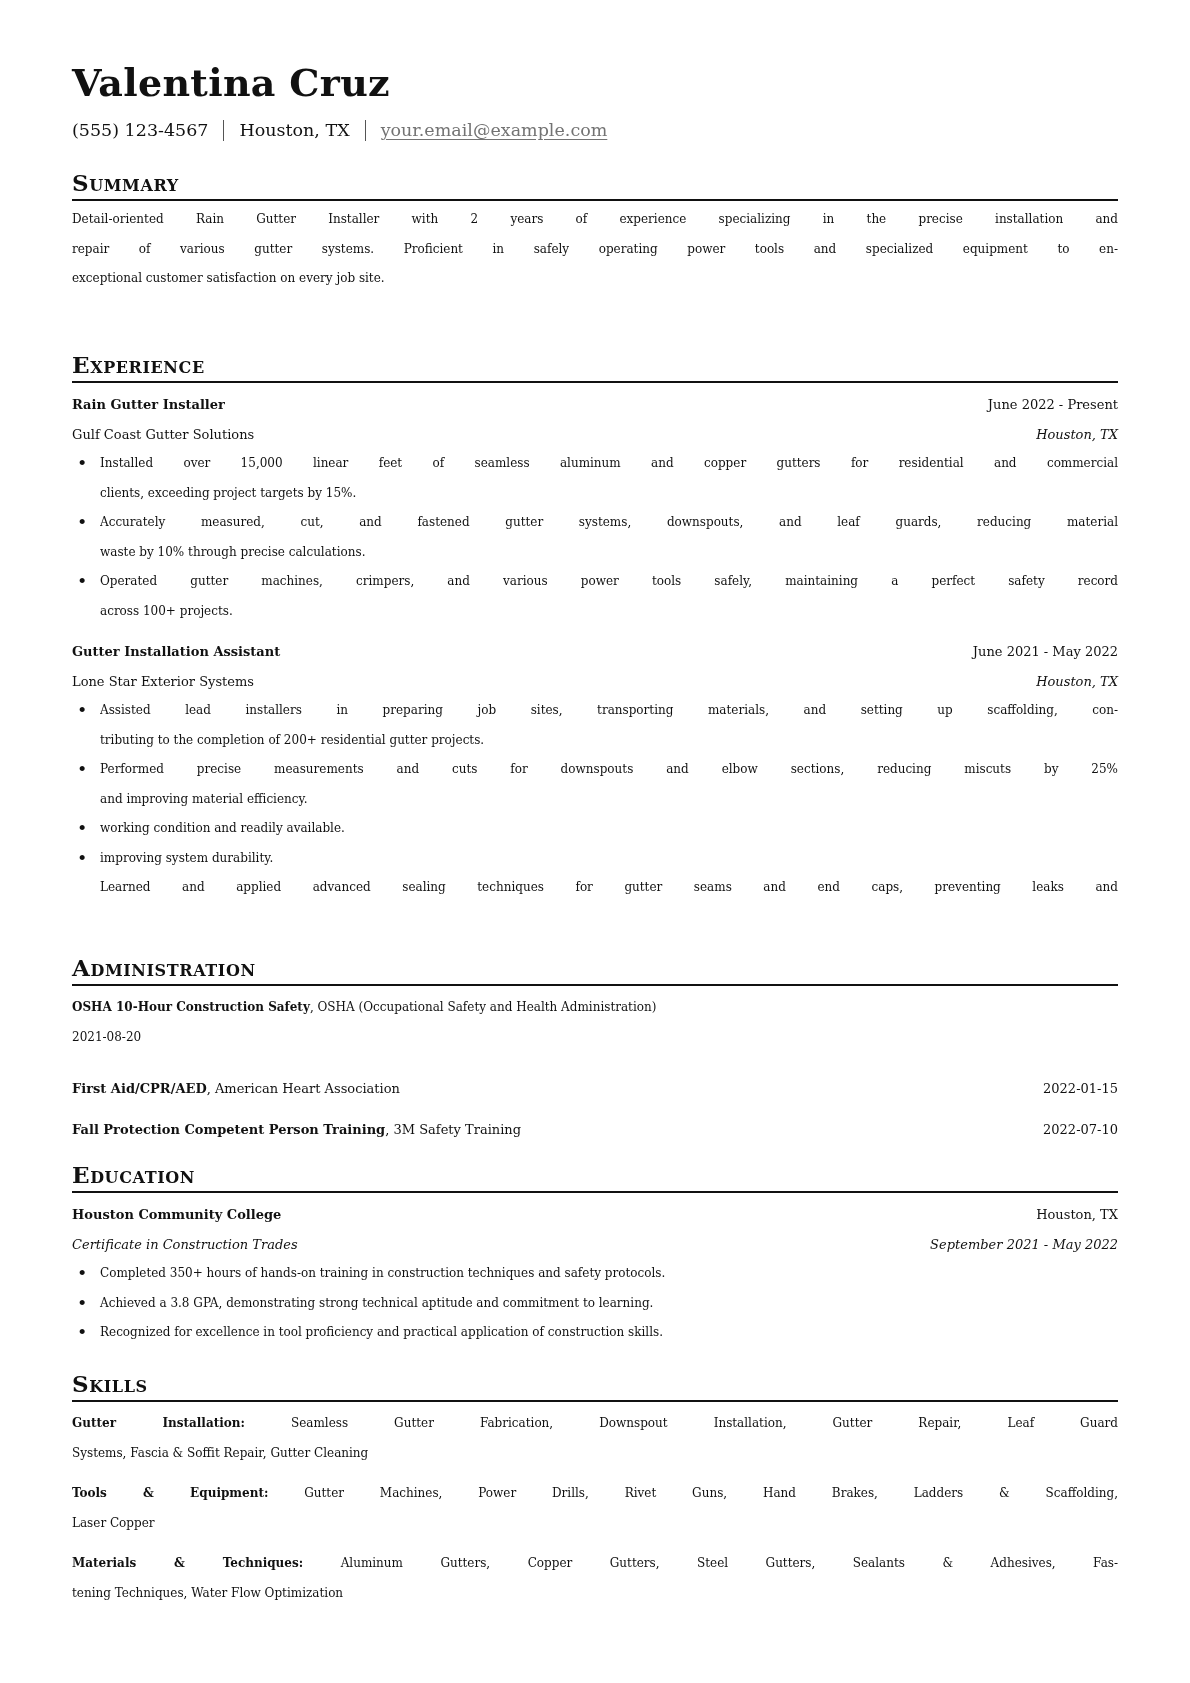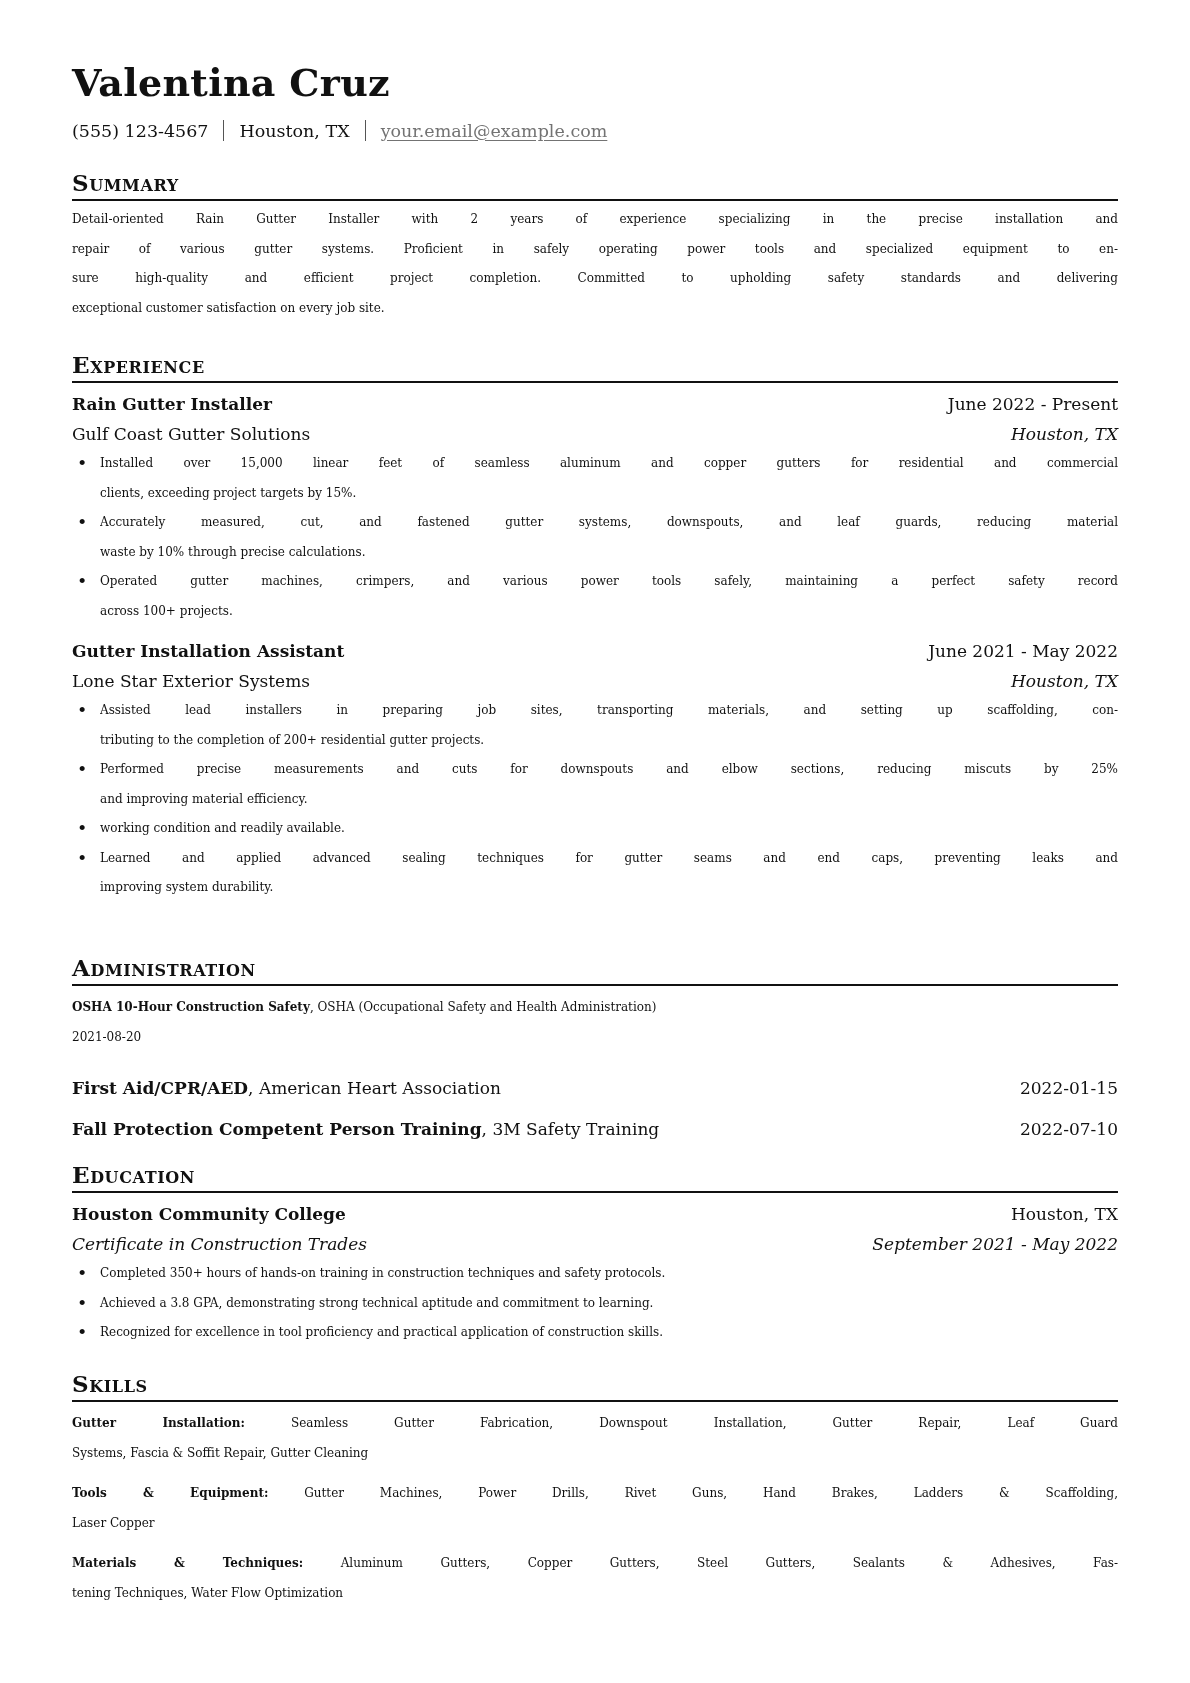--- a/index.html
+++ b/index.html
@@ -9,36 +9,36 @@
     color: #111111;
   }
   .page { position: absolute; left: 72px; top: 0; width: 1046px; }
   .name {
     position: absolute; top: 60px; left: 0;
     font-family: "DejaVu Serif", serif; font-weight: bold;
     font-size: 38px; letter-spacing: 0.3px; white-space: nowrap;
   }
   .contact {
     position: absolute; top: 120px; left: 0; white-space: nowrap;
-    font-size: 17.5px; display: flex; align-items: center;
+    font-size: 17.5px; display: flex; align-items: flex-start;
   }
   .contact .sep { display: inline-block; width: 1px; height: 21px; background: #555; margin: 0 15px; }
   .contact .email { text-decoration: underline; text-underline-offset: 3px; color: #737373; cursor: pointer; }
   .section { position: absolute; left: 0; width: 1046px; }
   .sec-title {
     font-weight: bold; font-variant: small-caps; font-size: 23px; letter-spacing: 0.6px;
     height: 30px; line-height: 30px; white-space: nowrap;
   }
   .rule { height: 2px; background: #111; width: 100%; margin-top: 1px; }
   .line {
     font-size: 12px; height: 29.5px; line-height: 29.5px; white-space: nowrap;
     overflow: visible; position: relative;
   }
   .just { text-align: justify; text-align-last: justify; white-space: normal; height: 29.5px; overflow: hidden; }
-  .row { display: flex; justify-content: space-between; font-size: 17px; height: 29.5px; line-height: 29.5px; white-space: nowrap; text-align: center; }
+  .row { display: flex; justify-content: space-between; font-size: 13px; height: 29.5px; line-height: 29.5px; white-space: nowrap; text-align: center; }
   .bold { font-weight: bold; }
   .ital { font-style: italic; }
   .bullet-item { position: relative; padding-left: 28px; }
   .bullet-dot { position: absolute; left: 5px; top: 0; font-size: 17.5px; line-height: 29.5px; }
 </style>
 </head>
 <body>
 
 <div class="page">
 
@@ -50,21 +50,20 @@
     <span class="sep"></span>
     <a class="email">your.email@example.com</a>
   </div>
 
   <div class="section" style="top:168px;">
     <div class="sec-title">Summary</div>
     <div class="rule"></div>
     <div style="margin-top:4px;">
       <div class="line just">Detail-oriented Rain Gutter Installer with 2 years of experience specializing in the precise installation and</div>
       <div class="line just">repair of various gutter systems. Proficient in safely operating power tools and specialized equipment to en-</div>
-      <div class="line just">sure high-quality and efficient project completion. Committed to upholding safety standards and delivering</div>
       <div class="line">exceptional customer satisfaction on every job site.</div>
     </div>
   </div>
 
   <div class="section" style="top:350px;">
     <div class="sec-title">Experience</div>
     <div class="rule"></div>
 
     <div style="margin-top:7px;">
       <div class="row">
@@ -110,22 +109,22 @@
         <span class="bullet-dot">•</span>
         <div class="line just">Performed precise measurements and cuts for downspouts and elbow sections, reducing miscuts by 25%</div>
         <div class="line">and improving material efficiency.</div>
       </div>
       <div class="bullet-item">
         <span class="bullet-dot">•</span>
         <div class="line">working condition and readily available.</div>
       </div>
       <div class="bullet-item">
         <span class="bullet-dot">•</span>
+        <div class="line">improving system durability.</div>
         <div class="line just">Learned and applied advanced sealing techniques for gutter seams and end caps, preventing leaks and</div>
-        <div class="line">improving system durability.</div>
       </div>
     </div>
   </div>
 
   <div class="section" style="top:953px;">
     <div class="sec-title">Administration</div>
     <div class="rule"></div>
     <div style="margin-top:7px;">
       <div class="line">
         <span class="bold">OSHA 10-Hour Construction Safety</span><span>, OSHA (Occupational Safety and Health Administration)</span>

